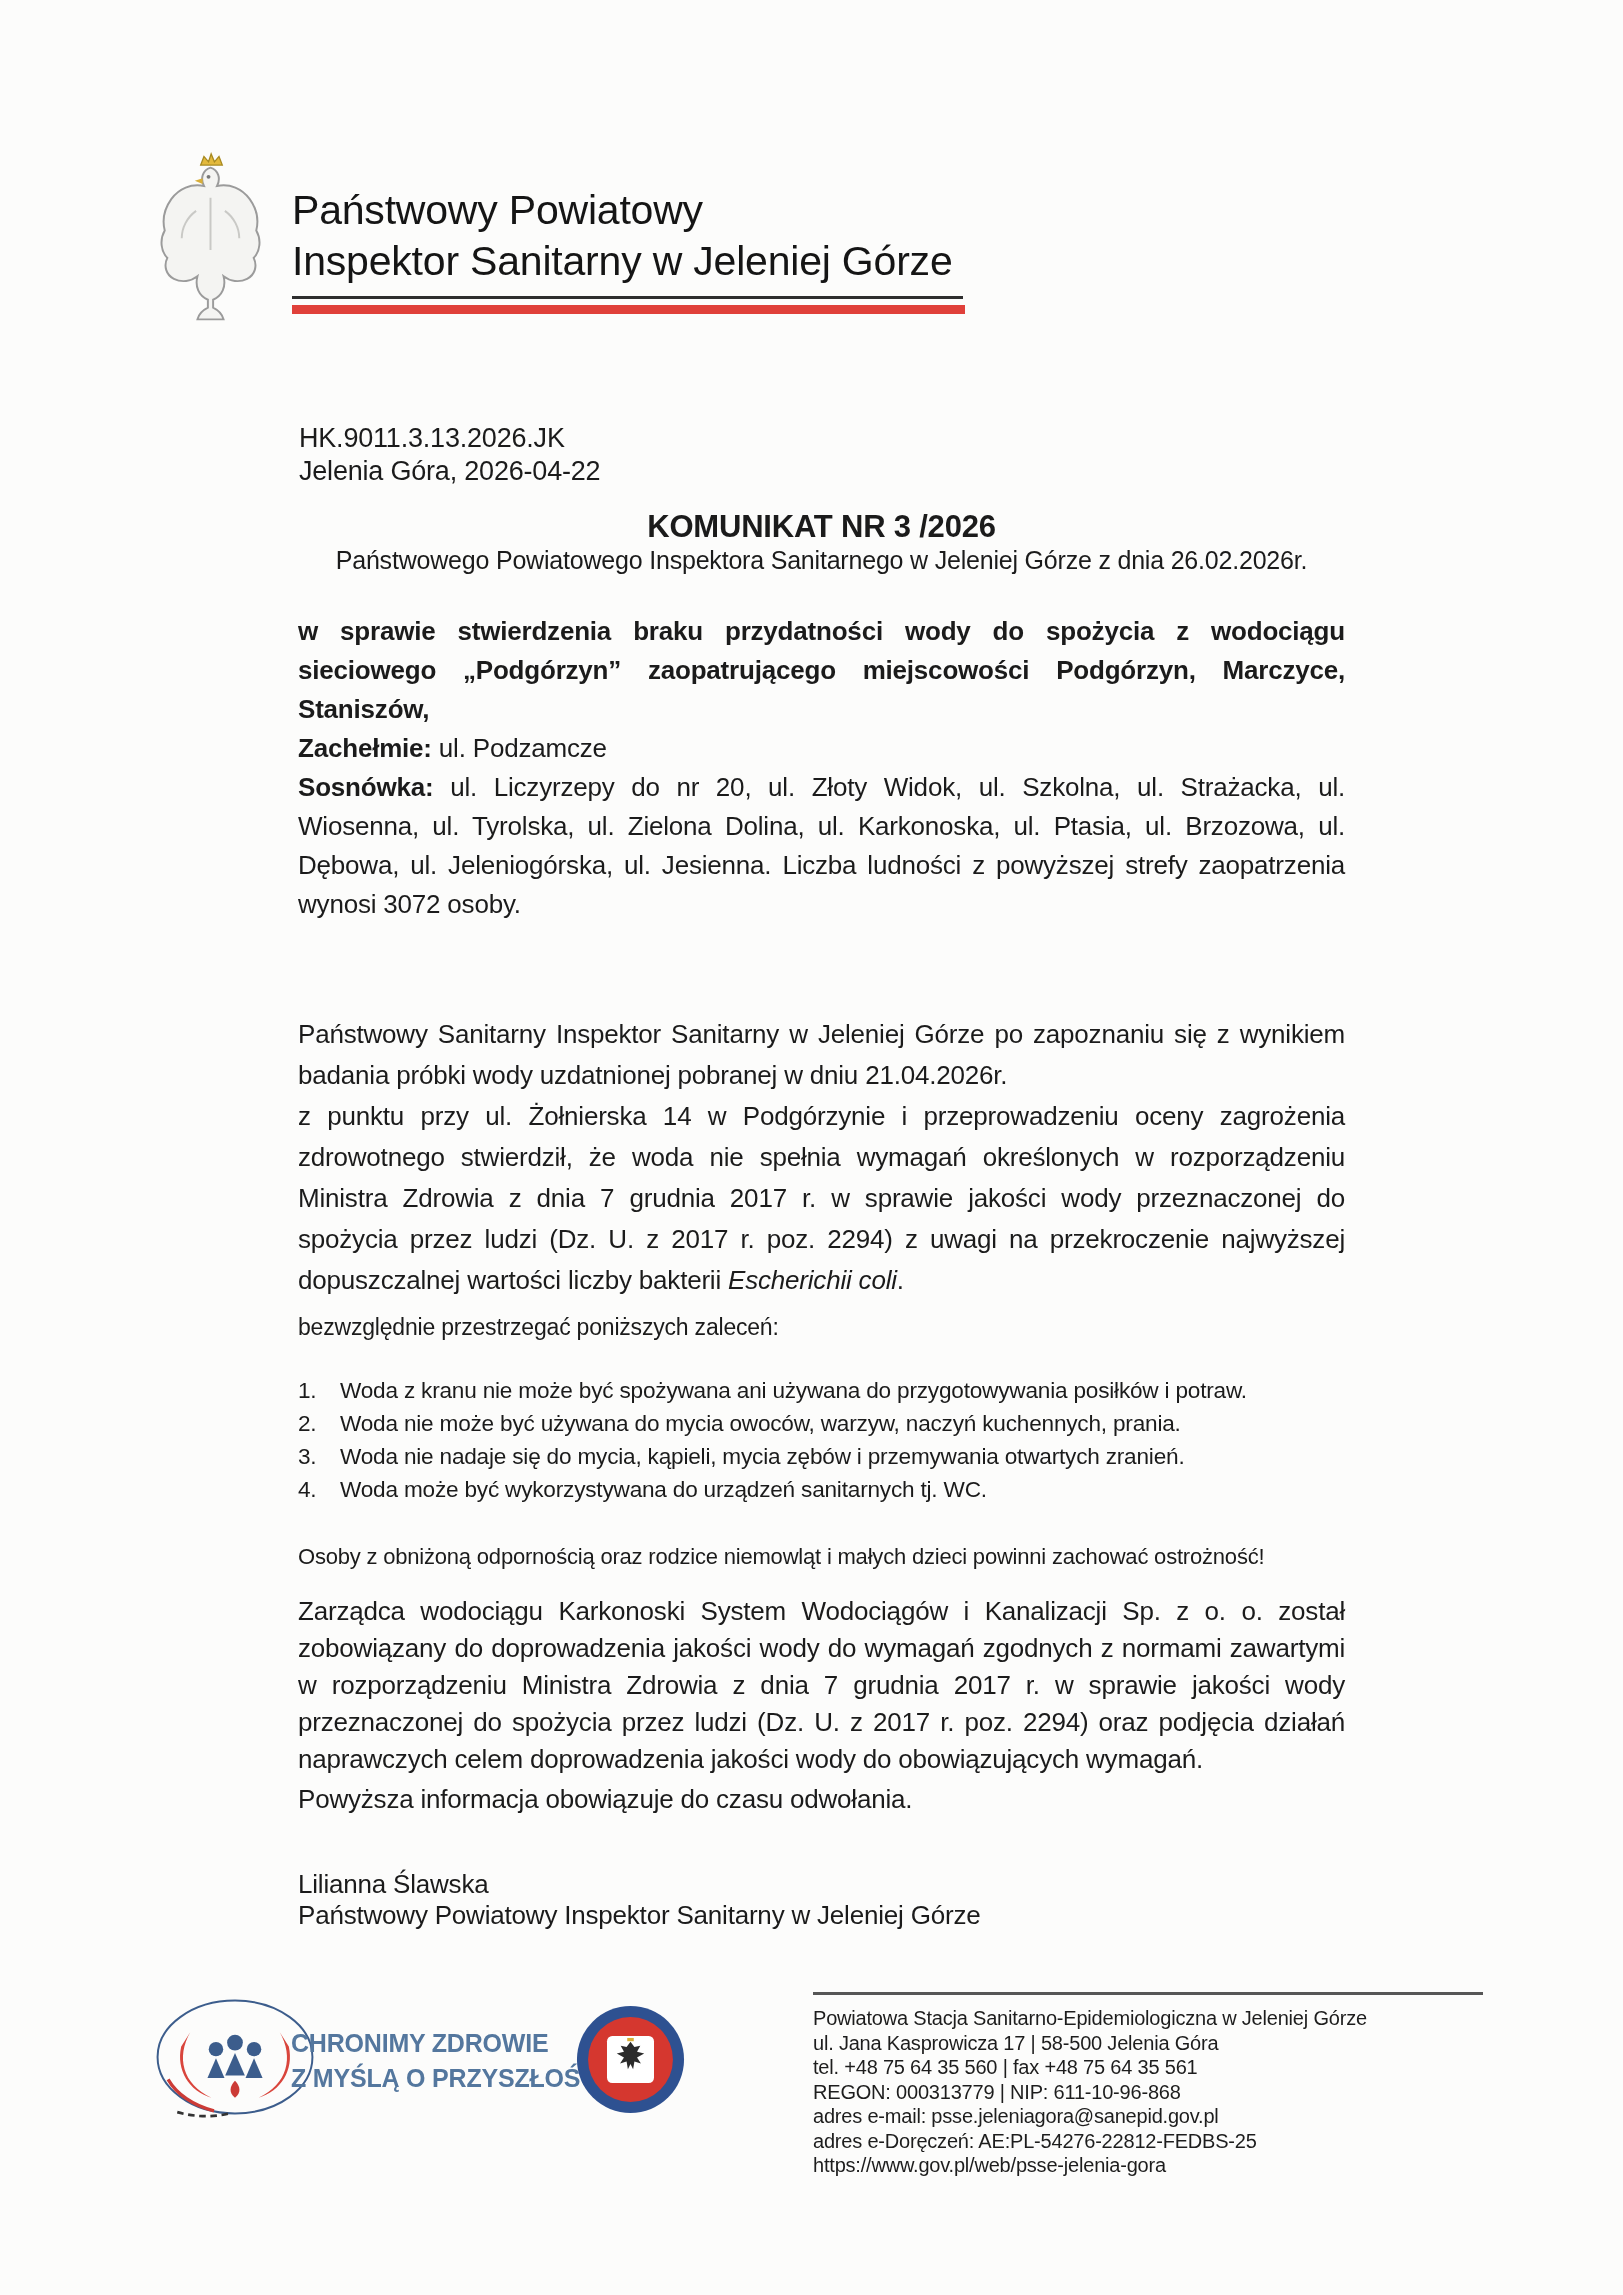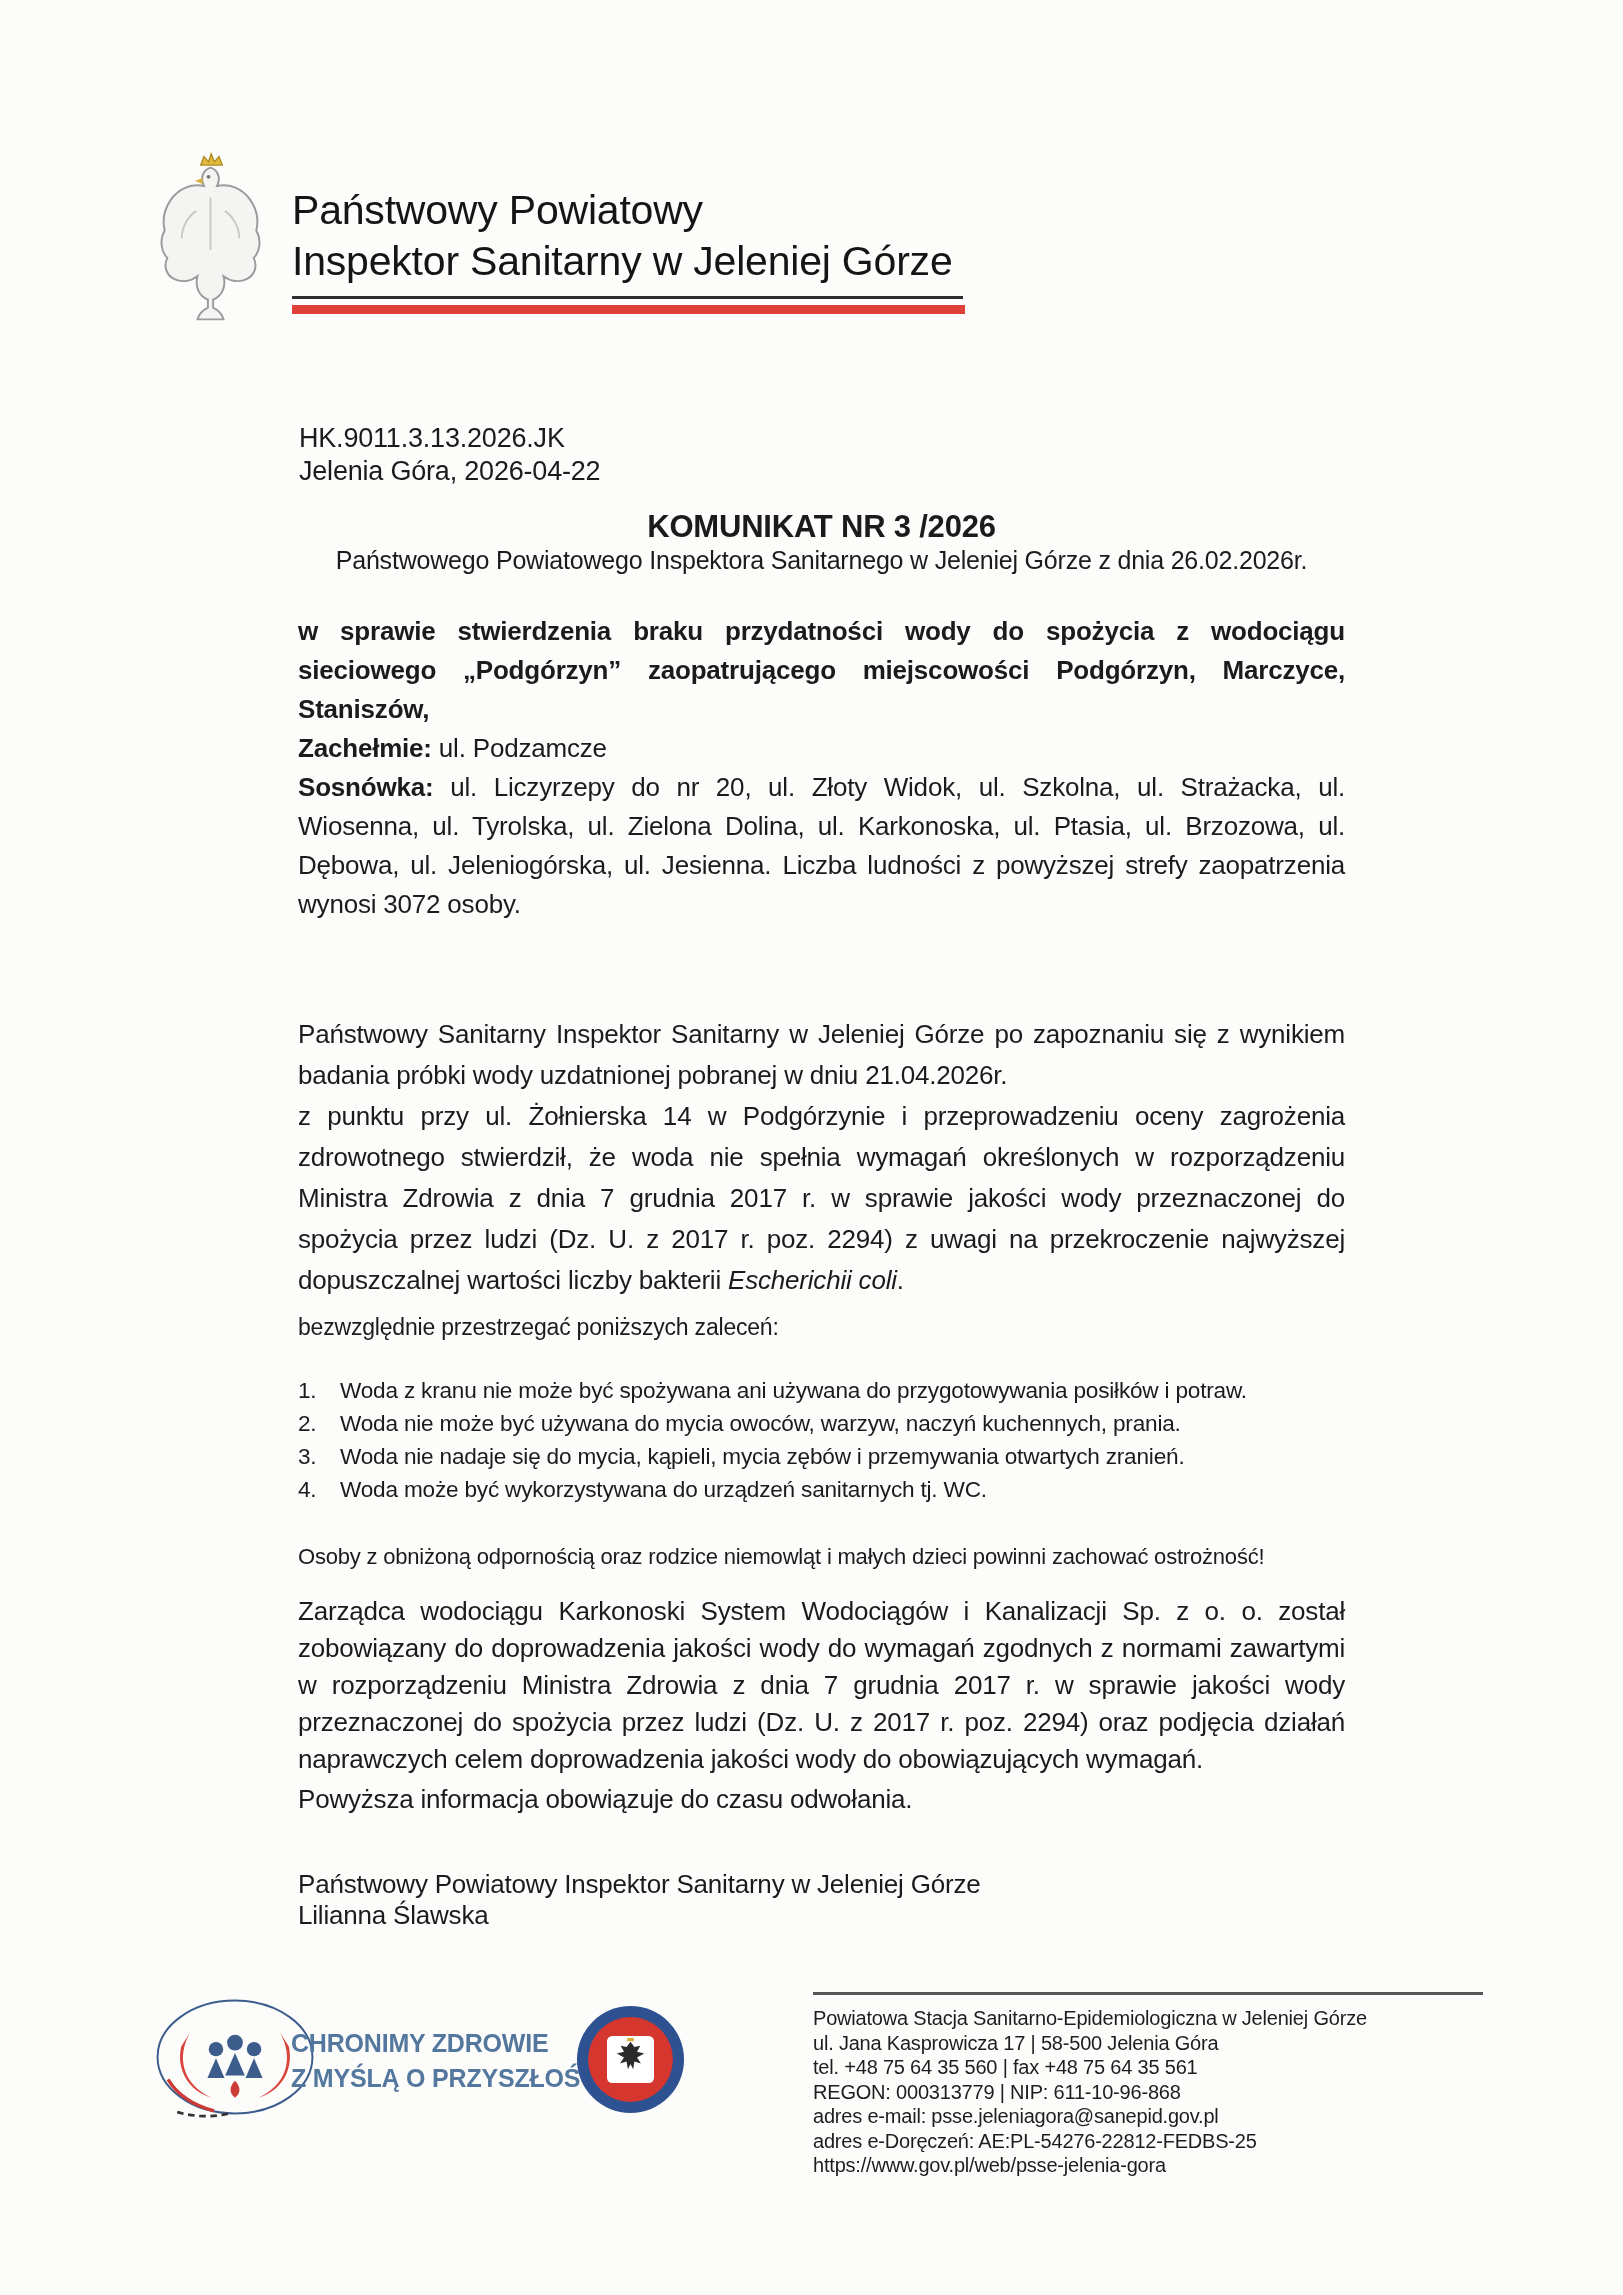--- a/index.html
+++ b/index.html
@@ -124,22 +124,22 @@
   </div>
 
   <div class="block caution">
     <div class="note">Osoby z obniżoną odpornością oraz rodzice niemowląt i małych dzieci powinni zachować ostrożność!</div>
     <div class="operator">Zarządca wodociągu Karkonoski System Wodociągów i Kanalizacji Sp. z o. o. został zobowiązany do doprowadzenia jakości wody do wymagań zgodnych z normami zawartymi w rozporządzeniu Ministra Zdrowia z dnia 7 grudnia 2017 r. w sprawie jakości wody przeznaczonej do spożycia przez ludzi (Dz. U. z 2017 r. poz. 2294) oraz podjęcia działań naprawczych celem doprowadzenia jakości wody do obowiązujących wymagań.</div>
   </div>
 
   <div class="block validity">Powyższa informacja obowiązuje do czasu odwołania.</div>
 
   <div class="block signature">
+    <div>Lilianna Ślawska</div>
     <div>Państwowy Powiatowy Inspektor Sanitarny w Jeleniej Górze</div>
-    <div>Lilianna Ślawska</div>
   </div>
 
   <div class="logo-health">
     <svg viewBox="0 0 256 192" width="168" height="126">
       <ellipse cx="128" cy="96" rx="118" ry="86" fill="none" stroke="#3c5d8c" stroke-width="3"></ellipse>
       <path d="M26 130 A118 86 0 0 0 96 178" fill="none" stroke="#cc3b36" stroke-width="5"></path>
       <path d="M40 180 A118 86 0 0 0 120 182" fill="none" stroke="#333" stroke-width="4" stroke-dasharray="10 7"></path>
       <path d="M60 58 C38 96 48 138 92 158 C58 148 38 116 46 80 Z" fill="#d9453c"></path>
       <path d="M196 58 C218 96 208 138 164 158 C198 148 218 116 210 80 Z" fill="#d9453c"></path>
       <circle cx="99" cy="84" r="11" fill="#3c5d8c"></circle>

